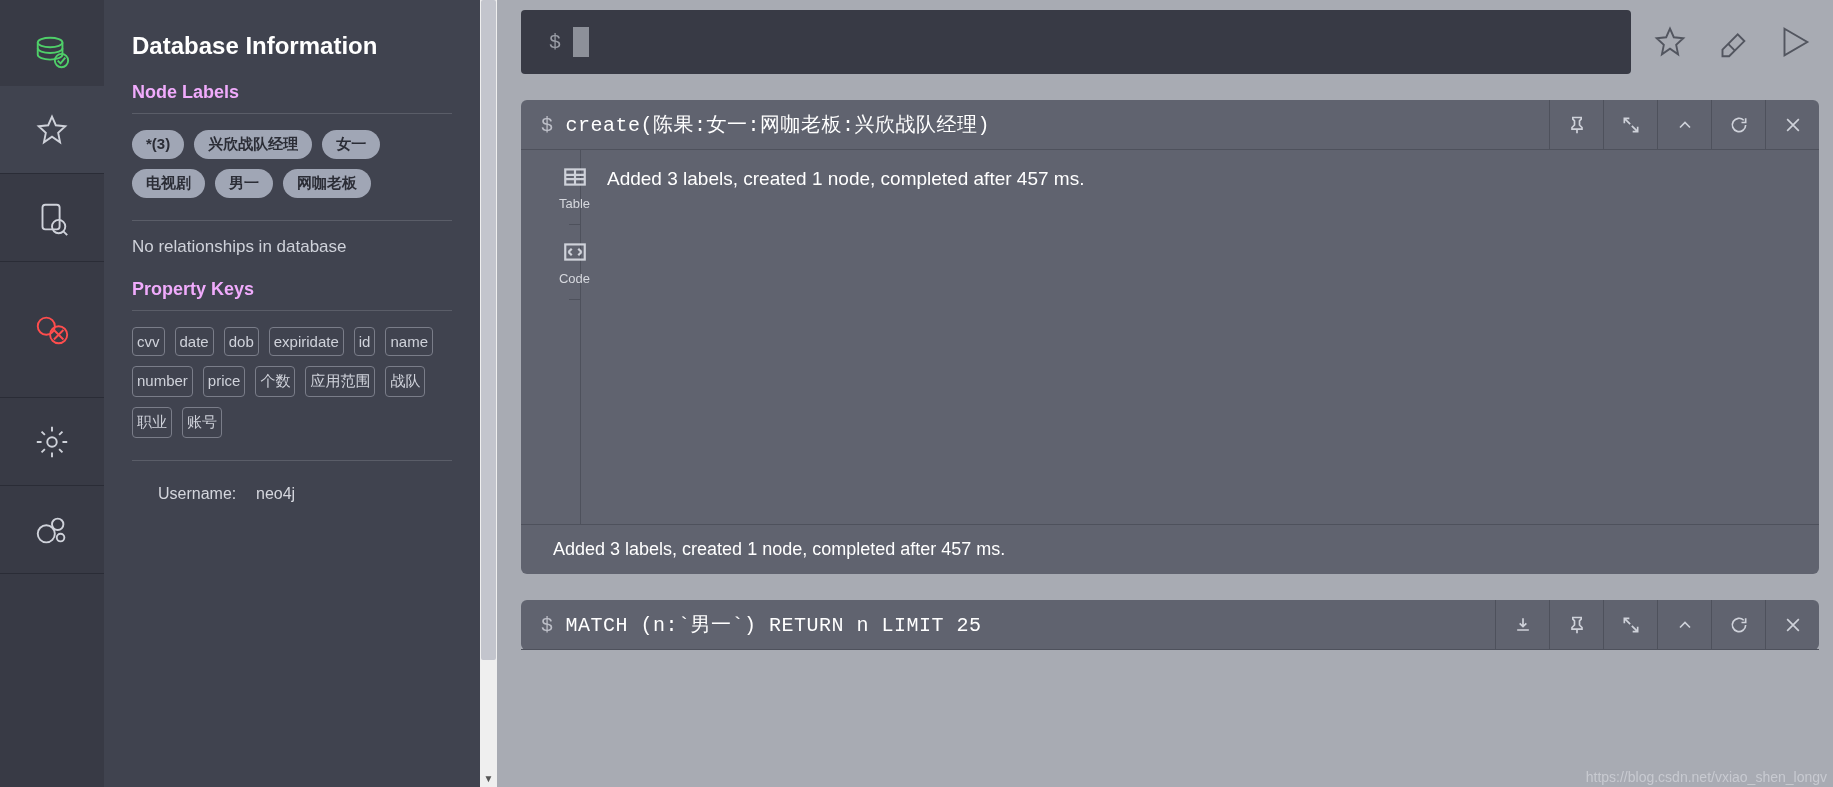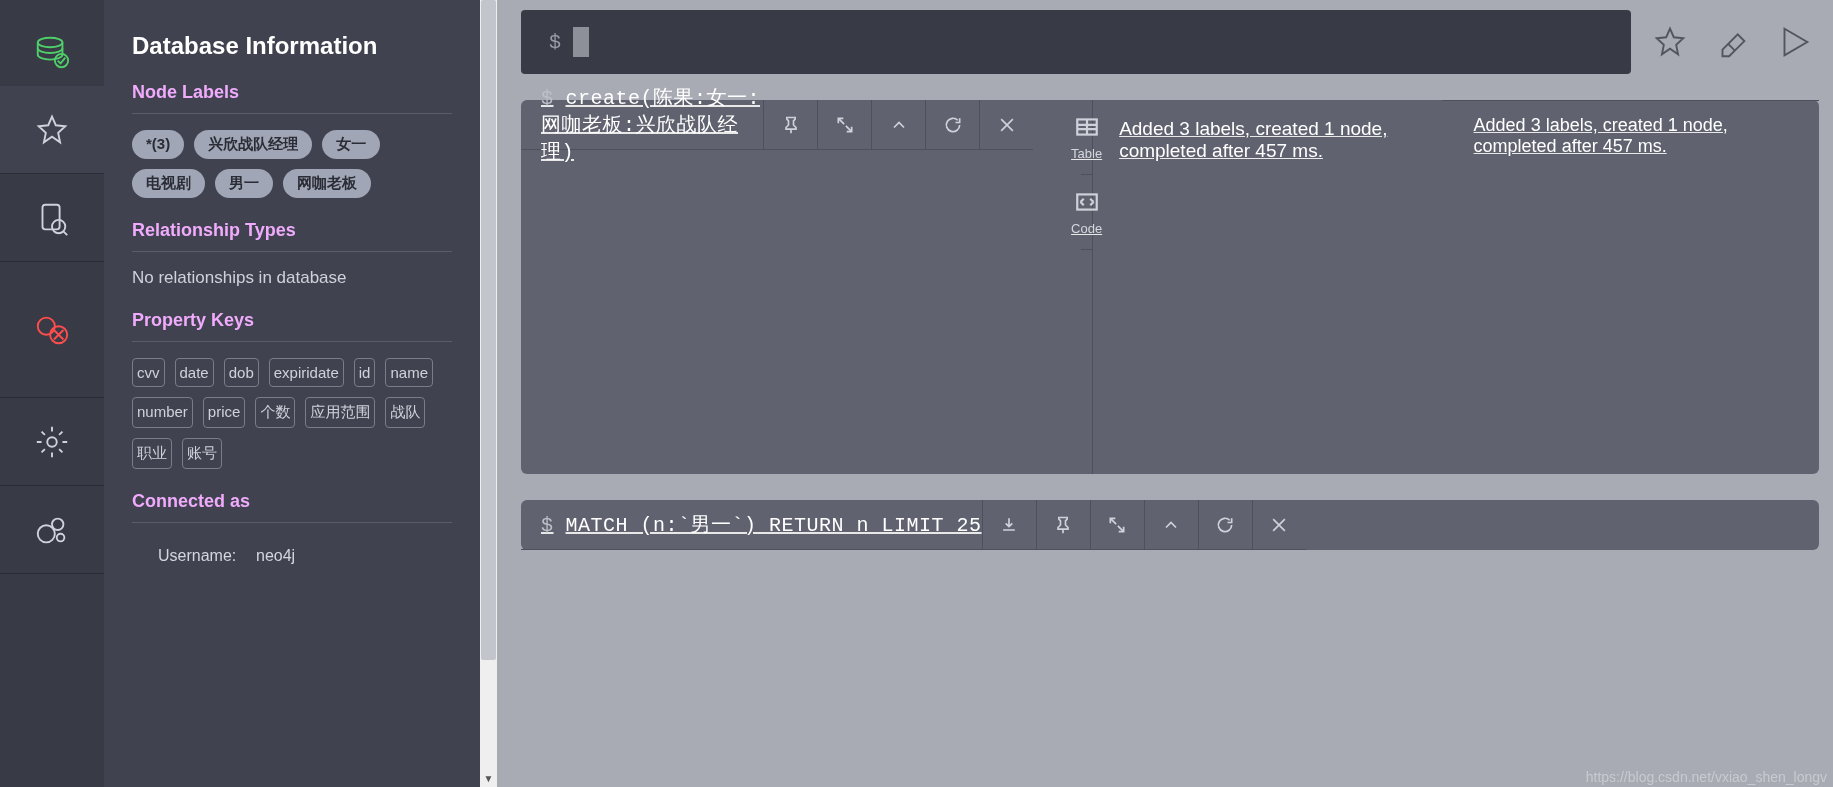--- a/index.html
+++ b/index.html
@@ -70,21 +70,21 @@
 .editor-wrap { display:flex; align-items:center; gap: 20px; margin-bottom: 26px; padding-top:10px;}
 .editor {
   flex:1; background:#383a45; border-radius:4px; height:64px;
   display:flex; align-items:center; padding:0 28px; position:relative;
 }
 .editor .dollar{ color:#9a9da6; font-family: "Courier New",monospace; font-size:20px; margin-right:12px;}
 .editor .cursor{ width:16px; height:30px; background:#8d9099; }
 .editor-actions{ display:flex; gap:24px; padding-right:6px;}
 .editor-actions .ico{ width:38px; height:38px; display:flex; align-items:center; justify-content:center; cursor:pointer;}
 .card {
-  background:#60636f; border-radius:6px; margin-bottom: 26px; display:flex; flex-direction:row;text-decoration:underline;
+  background:#60636f; border-radius:6px; margin-bottom: 26px; display:flex; flex-direction:column;
 }
 .card-head{
   height:50px; display:flex; align-items:center; justify-content:space-between;
   border-bottom:1px solid #4e515c;
 }
 .card-head .query{ font-family:"Courier New",monospace; color:#fff; font-size:20px; padding-left:20px; letter-spacing:0.5px;}
 .card-head .query .dollar2{ color:#bdbfc8; margin-right:12px;}
 .card-actions{ display:flex; }
 .card-actions .btn{
   width:54px; height:50px; border-left:1px solid #4e515c; display:flex; align-items:center; justify-content:center; cursor:pointer;
@@ -150,41 +150,39 @@
   <h2>Node Labels</h2>
   <div class="hr"></div>
   <div class="chipset">
     <span class="chip">*(3)</span>
     <span class="chip">兴欣战队经理</span>
     <span class="chip">女一</span>
     <span class="chip">电视剧</span>
     <span class="chip">男一</span>
     <span class="chip">网咖老板</span>
   </div>
-  <h2>Relationship Types</h2>
   <div class="hr"></div>
   <div class="muted">No relationships in database</div>
   <h2>Property Keys</h2>
   <div class="hr"></div>
   <div class="chipset">
     <span class="pchip">cvv</span>
     <span class="pchip">date</span>
     <span class="pchip">dob</span>
     <span class="pchip">expiridate</span>
     <span class="pchip">id</span>
     <span class="pchip">name</span>
     <span class="pchip">number</span>
     <span class="pchip">price</span>
     <span class="pchip">个数</span>
     <span class="pchip">应用范围</span>
     <span class="pchip">战队</span>
     <span class="pchip">职业</span>
     <span class="pchip">账号</span>
   </div>
-  <h2>Connected as</h2>
   <div class="hr"></div>
   <div class="conn">
     <div class="conn-row">
       <span class="k">Username:</span>
       <span>neo4j</span>
     </div>
   </div>
 </div>
 
 <div class="scrollbar-track">

